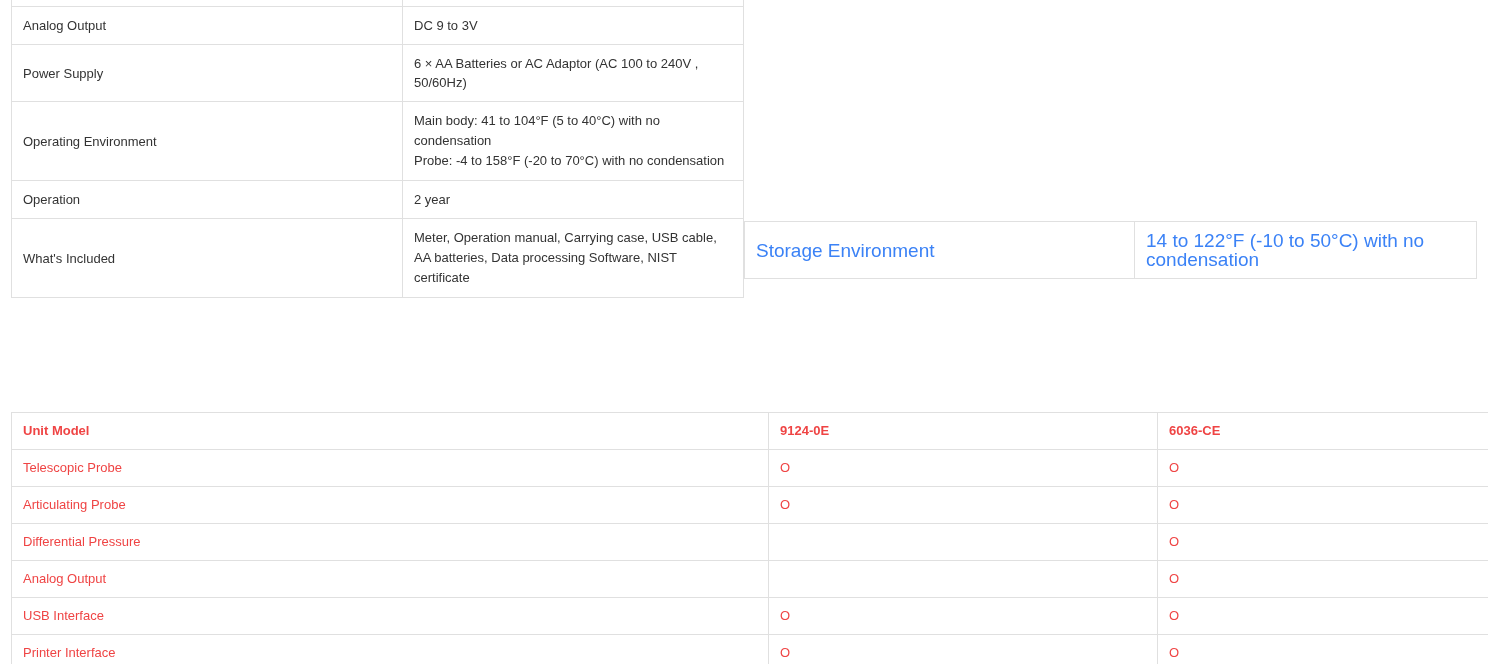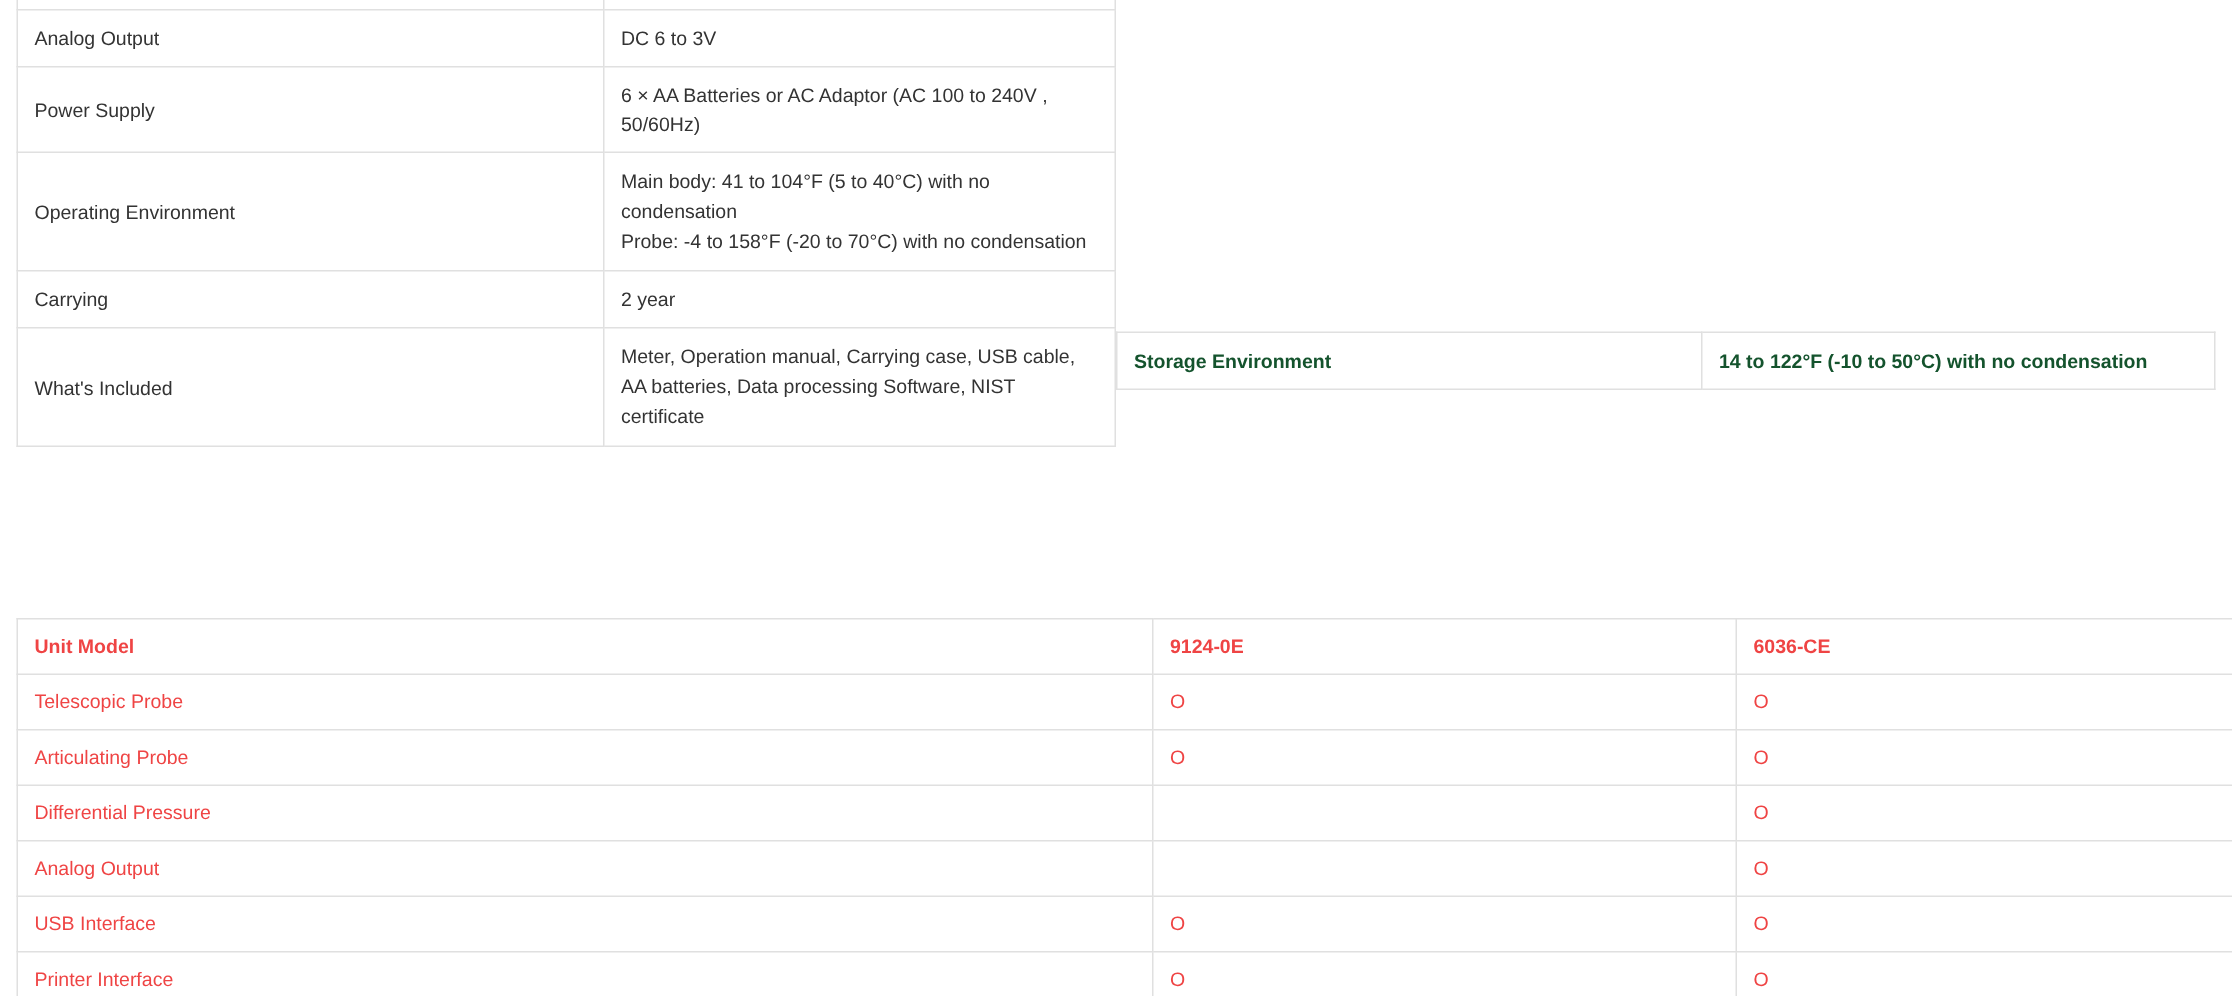--- a/index.html
+++ b/index.html
@@ -56,25 +56,24 @@
     position: absolute;
     left: 744px;
     top: 221px;
     width: 733px;
     border-collapse: collapse;
     table-layout: fixed;
   }
   .storage-table td {
     border: 1px solid #e0e0e0;
     padding: 9px 11px;
-    font-size: 13px;
+    font-size: 19px;
     line-height: 19px;
-    color: #14532d;
+    color: #3b82f6;
     vertical-align: middle;
-    font-weight: bold;
   }
   .storage-table td.label {
     width: 367px;
   }
 
   
   .top-frag {
     position: absolute;
     top: -2px;
     height: 4px;
@@ -122,35 +121,35 @@
   <div class="top-frag" style="left:1110px; width:367px;"></div>
 
   <table class="spec-table">
     <tbody>
       <tr class="section-head">
         <td class="label">General Specifications</td>
         <td></td>
       </tr>
       <tr>
         <td class="label">Analog Output</td>
-        <td>DC 6 to 3V</td>
+        <td>DC 9 to 3V</td>
       </tr>
       <tr>
         <td class="label">Power Supply</td>
         <td>6 × AA Batteries or AC Adaptor (AC 100 to 240V , 50/60Hz)</td>
       </tr>
       <tr>
         <td class="label">Operating Environment</td>
         <td class="multi">
           <div>Main body: 41 to 104°F (5 to 40°C) with no condensation</div>
           <div>Probe: -4 to 158°F (-20 to 70°C) with no condensation</div>
         </td>
       </tr>
       <tr>
-        <td class="label">Carrying</td>
+        <td class="label">Operation</td>
         <td>2 year</td>
       </tr>
       <tr>
         <td class="label">What's Included</td>
         <td class="multi">
           <div>Meter, Operation manual, Carrying case, USB cable,</div>
           <div>AA batteries, Data processing Software, NIST certificate</div>
         </td>
       </tr>
     </tbody>

